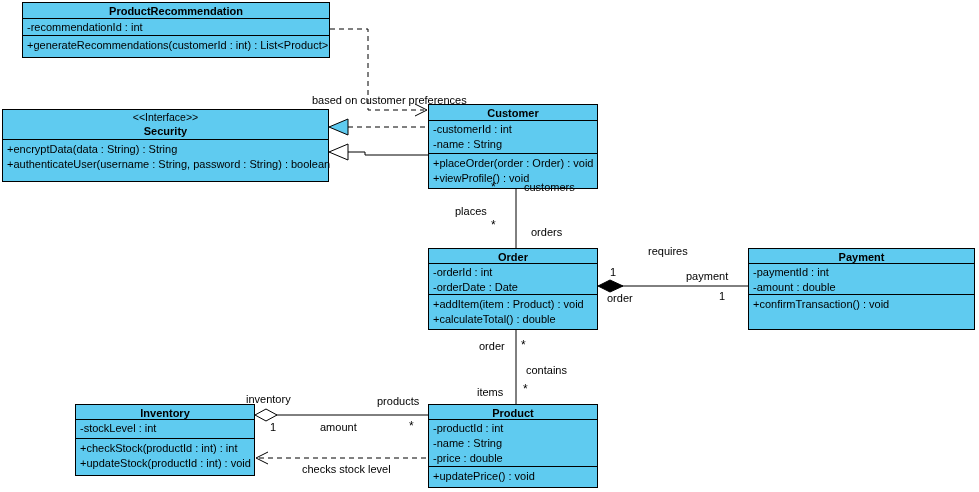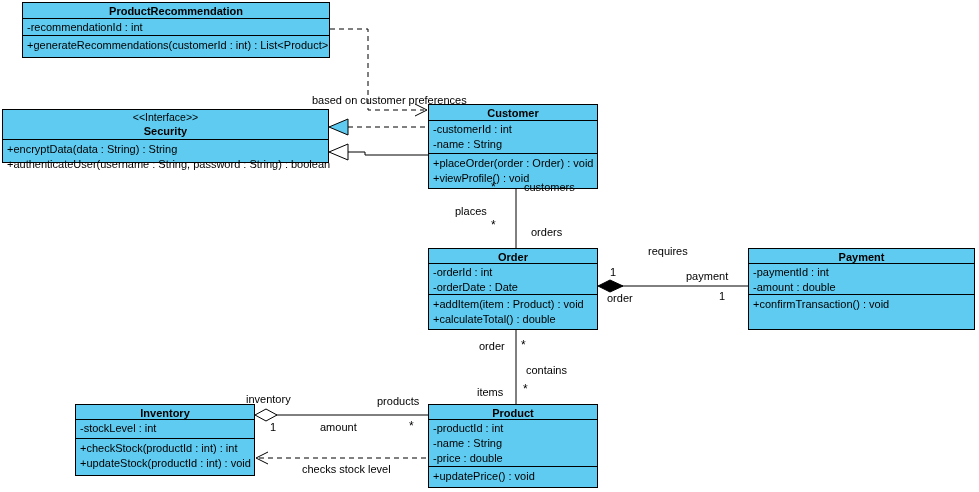--- a/index.html
+++ b/index.html
@@ -77,21 +77,21 @@
   <div class="cls" style="left:22px;top:2px;width:308px;height:56px">
     <div class="cls-title" style="height:16px">ProductRecommendation</div>
     <div class="cls-attrs" style="height:17px">
       <div class="row">-recommendationId : int</div>
     </div>
     <div class="cls-methods">
       <div class="row">+generateRecommendations(customerId : int) : List&lt;Product&gt;</div>
     </div>
   </div>
 
-  <div class="cls" style="left:2px;top:109px;width:327px;height:54px">
+  <div class="cls" style="left:2px;top:109px;width:327px;height:73px">
     <div class="cls-title" style="height:30px">
       <div class="cls-stereo">&lt;&lt;Interface&gt;&gt;</div>
       <div class="cls-name2">Security</div>
     </div>
     <div class="cls-methods">
       <div class="row">+encryptData(data : String) : String</div>
       <div class="row">+authenticateUser(username : String, password : String) : boolean</div>
     </div>
   </div>
 

